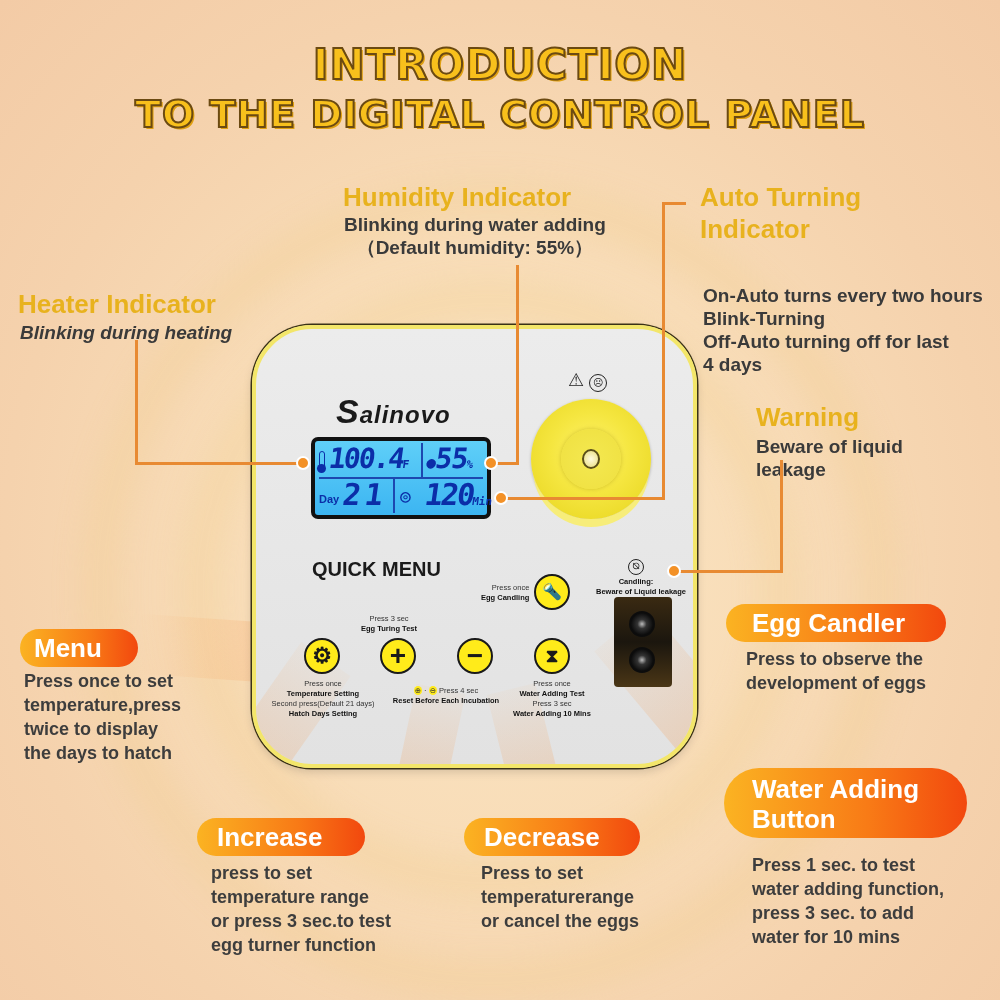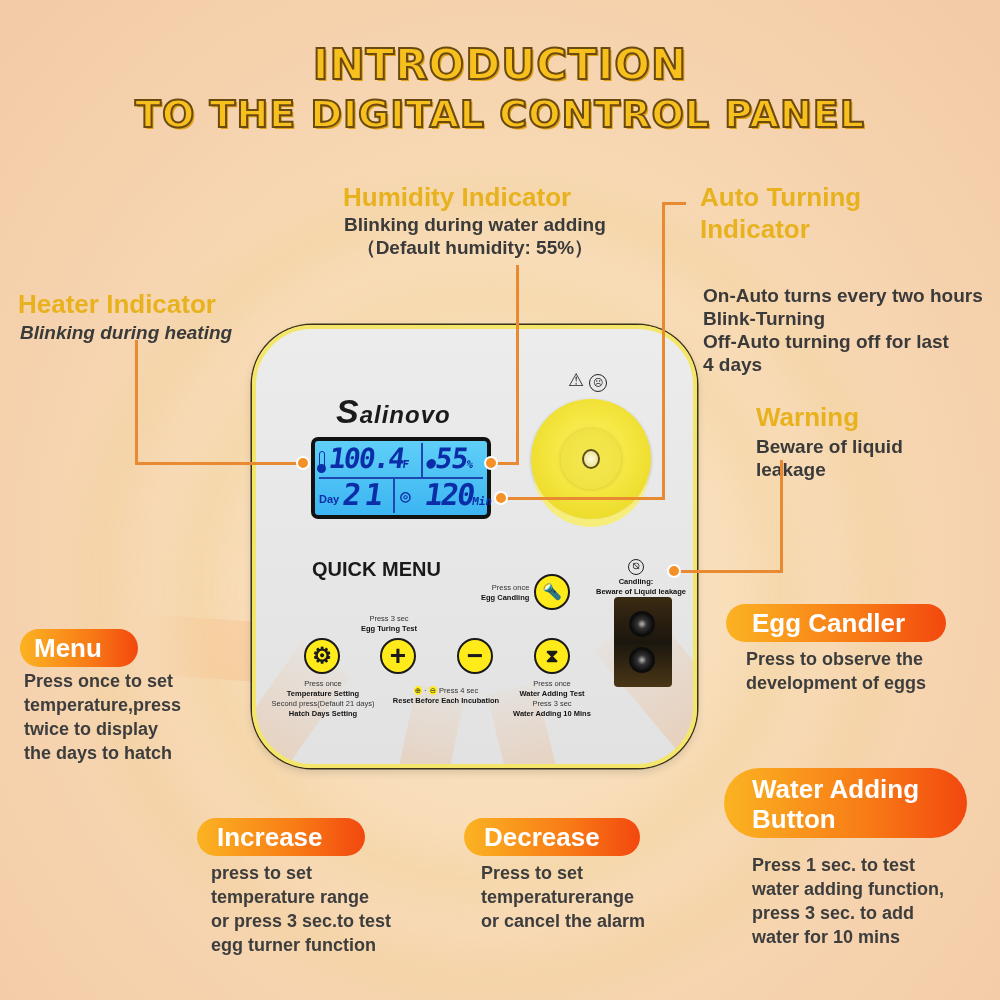--- a/index.html
+++ b/index.html
@@ -306,14 +306,14 @@
   <div>press to set</div>
   <div>temperature range</div>
   <div>or press 3 sec.to test</div>
   <div>egg turner function</div>
 </div>
 
 <div class="pill" style="left:464px;top:818px;width:176px;padding-left:20px;">Decrease</div>
 <div class="desc" style="left:481px;top:861px;">
   <div>Press to set</div>
   <div>temperaturerange</div>
-  <div>or cancel the alarm</div>
+  <div>or cancel the eggs</div>
 </div>
 
 </body></html>

